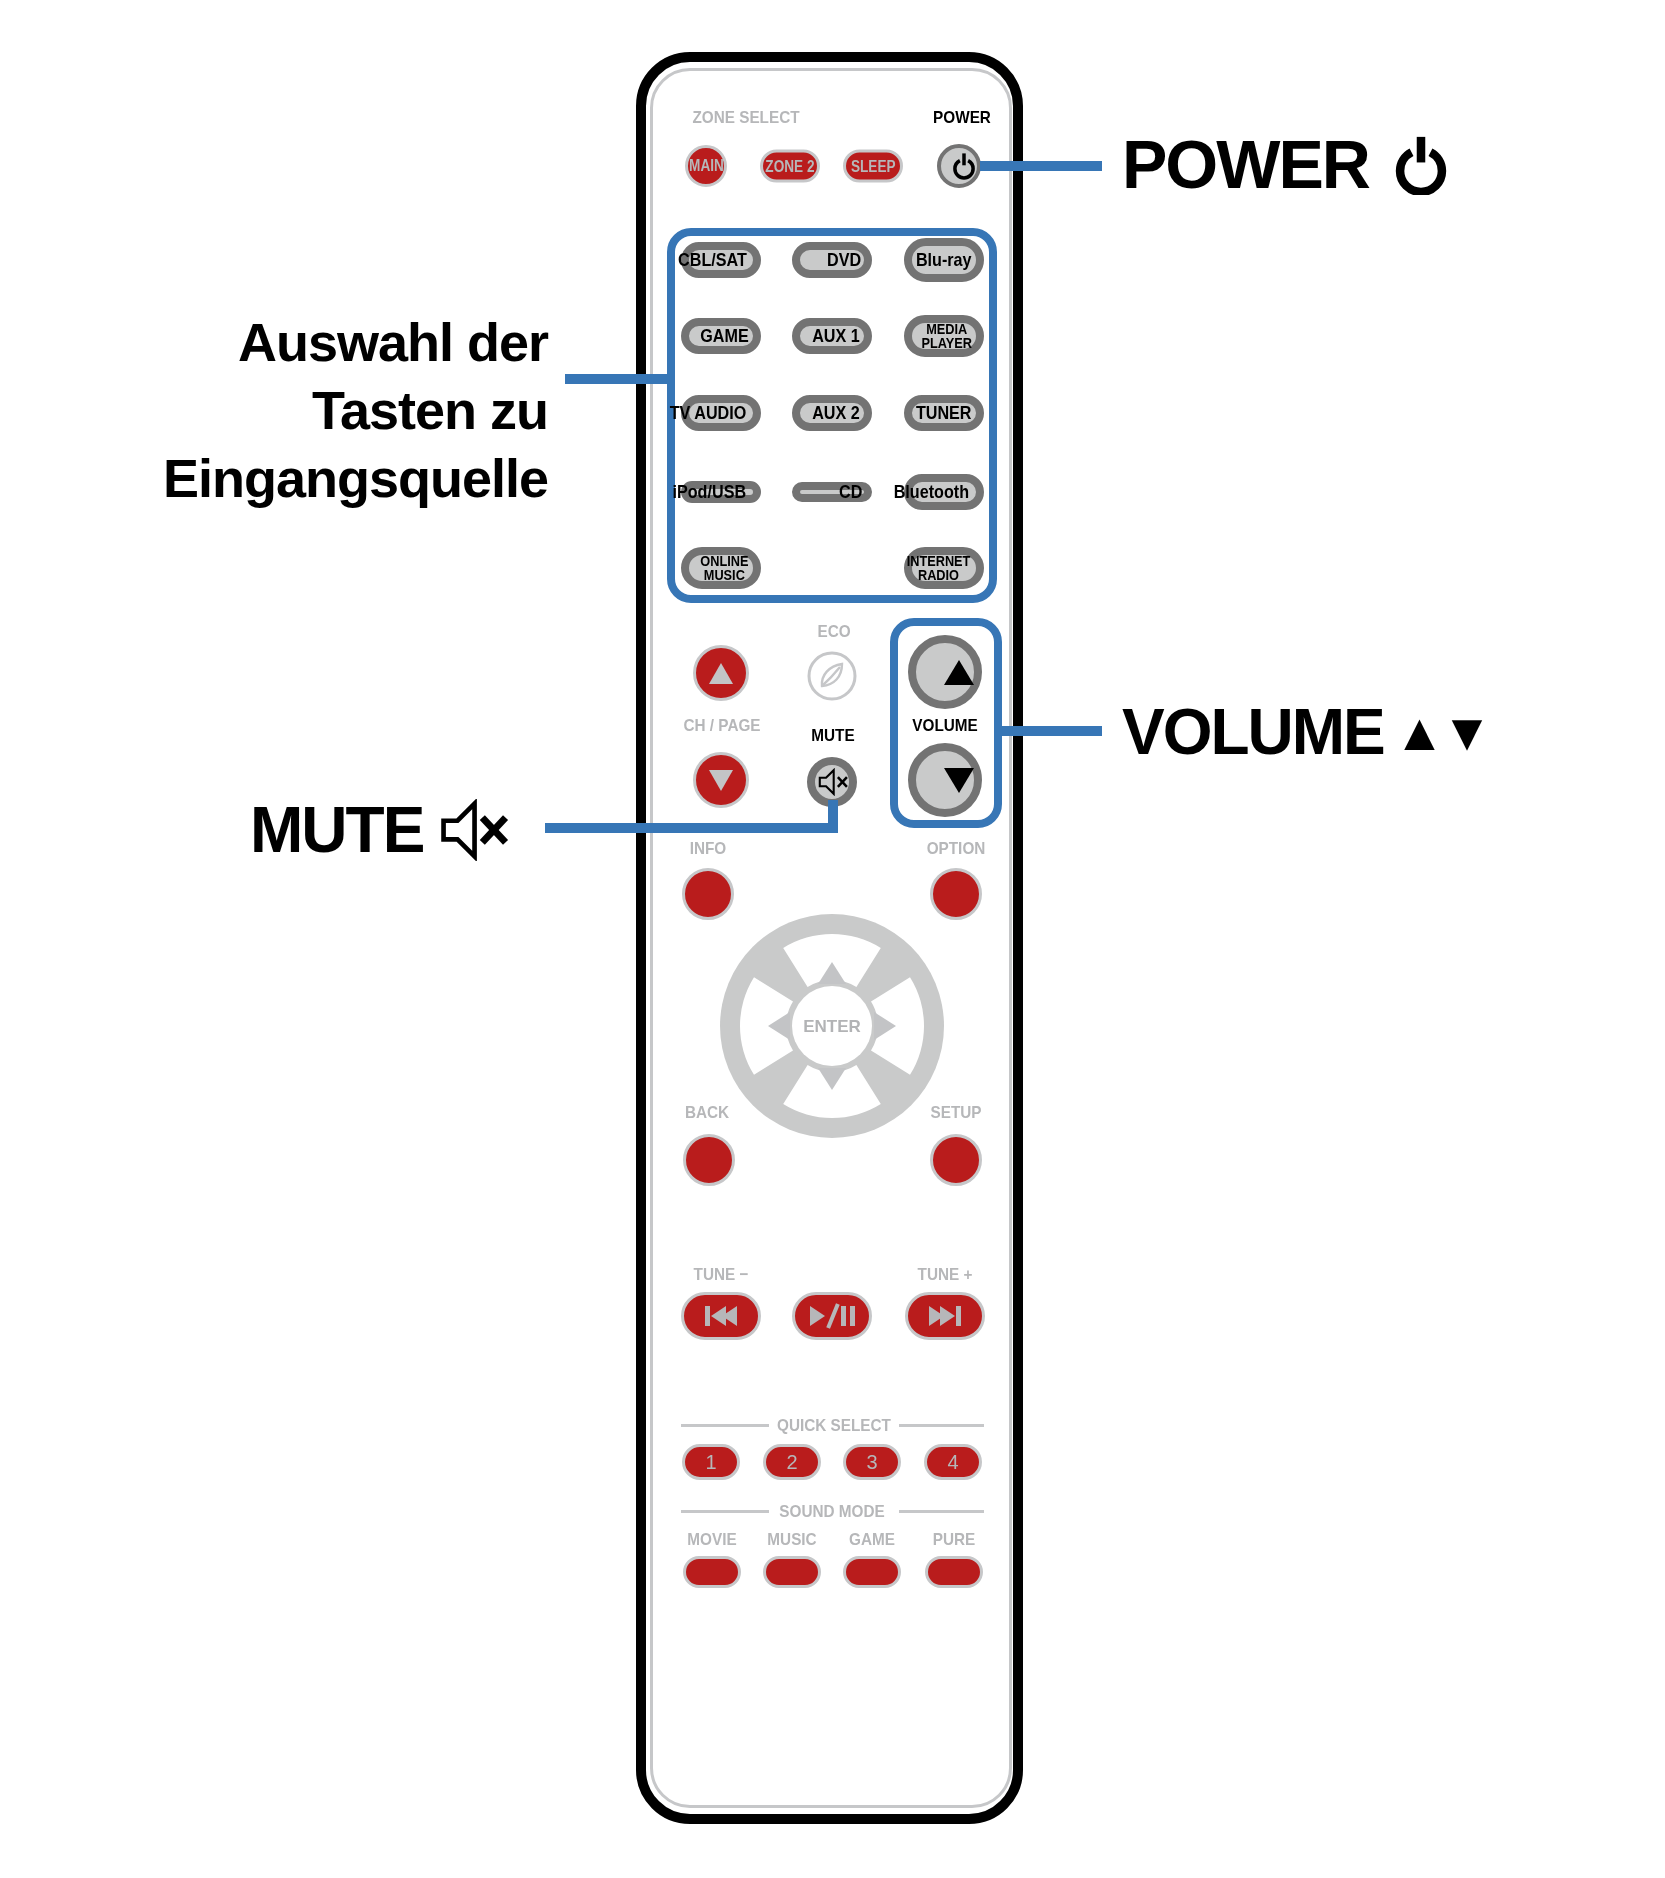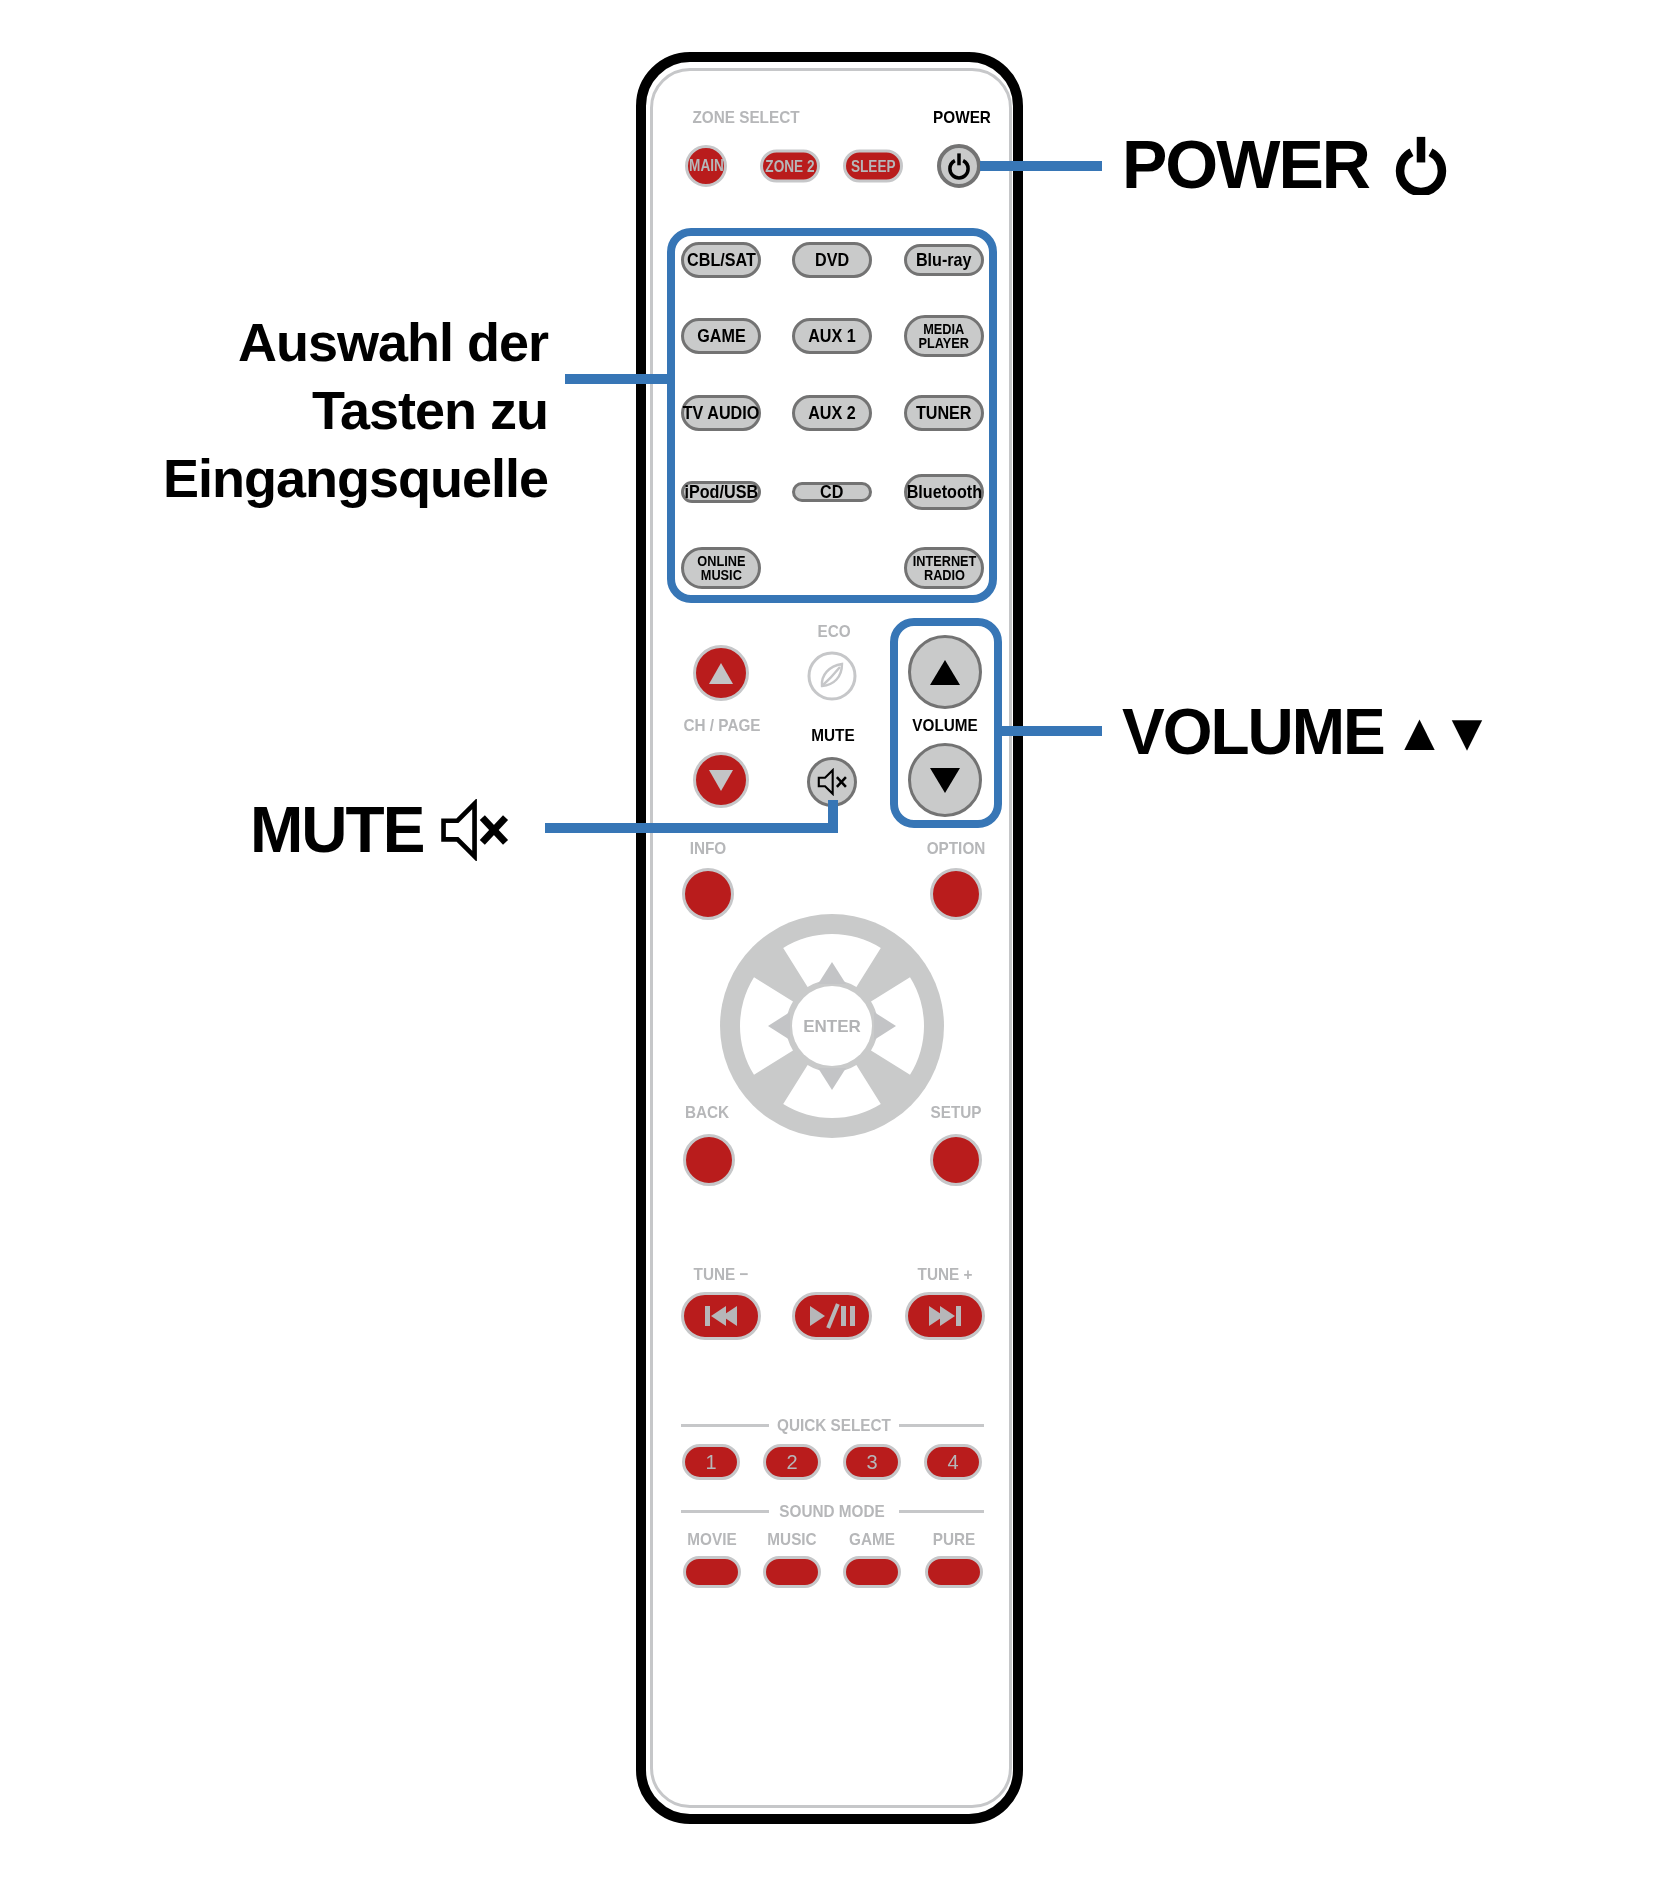--- a/index.html
+++ b/index.html
@@ -16,21 +16,21 @@
   
   .abs{position:absolute;transform:translate(-50%,-50%);}
   .lbl{position:absolute;transform:translate(-50%,-50%) scaleX(.9);color:#b6b7b9;
        font-weight:700;font-size:18px;white-space:nowrap;}
   .lbl.sm{font-size:17px;}
   .lbl.dark{color:#000;}
   .pill{display:flex;align-items:center;justify-content:center;border-radius:999px;
         box-sizing:border-box;white-space:nowrap;}
   .circle{display:flex;align-items:center;justify-content:center;border-radius:50%;
         box-sizing:border-box;}
-  .gbtn{background:#c9caca;border:3px solid #737373;color:#000;}
+  .gbtn{background:#c9caca;border:8px solid #737373;color:#000;justify-content:flex-end;}
   .obtn{background:#b91c1c;border:3px solid #c6c7c9;color:#b6b7b9;}
   .cond{display:inline-block;transform:scaleX(.85);font-weight:700;}
   .in-btn{font-size:19px;}
   .in-btn2{font-size:15px;line-height:14px;text-align:center;}
   .znbtn{font-size:16px;}
 
   
   .blue-rect{position:absolute;border:8px solid #3776b6;border-radius:24px;
         box-sizing:border-box;background:transparent;}
   .blue-line{position:absolute;background:#3776b6;}
@@ -84,21 +84,21 @@
     </div>
 
     <div class="blue-rect" style="left:31px;top:176px;width:330px;height:375px"></div>
 
     <div class="abs pill gbtn" style="left:85px;top:208px;width:80px;height:36px">
         <span class="cond in-btn">CBL/SAT</span>
       </div>
     <div class="abs pill gbtn" style="left:196px;top:208px;width:80px;height:36px">
         <span class="cond in-btn">DVD</span>
       </div>
-    <div class="abs pill gbtn" style="left:308px;top:208px;width:80px;height:32px">
+    <div class="abs pill gbtn" style="left:308px;top:208px;width:80px;height:44px">
         <span class="cond in-btn">Blu-ray</span>
       </div>
 
     <div class="abs pill gbtn" style="left:85px;top:284px;width:80px;height:36px">
         <span class="cond in-btn">GAME</span>
       </div>
     <div class="abs pill gbtn" style="left:196px;top:284px;width:80px;height:36px">
         <span class="cond in-btn">AUX 1</span>
       </div>
     <div class="abs pill gbtn" style="left:308px;top:284px;width:80px;height:42px">

